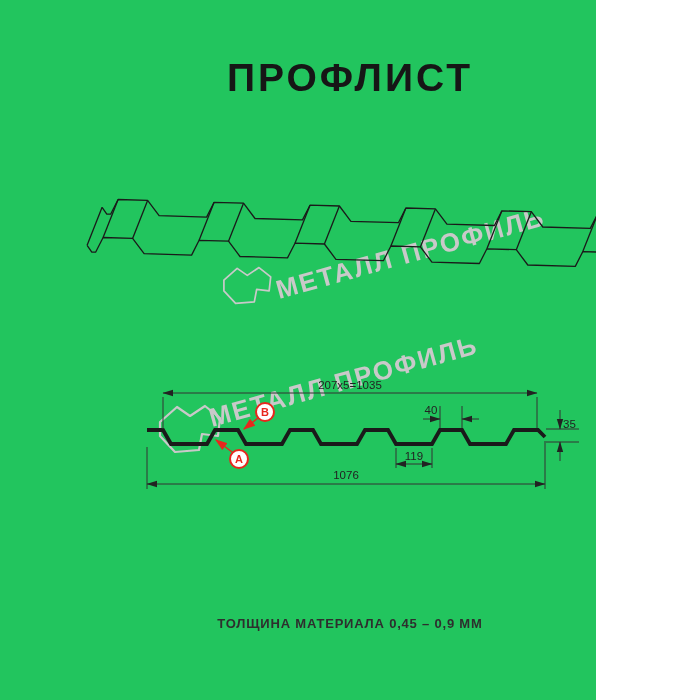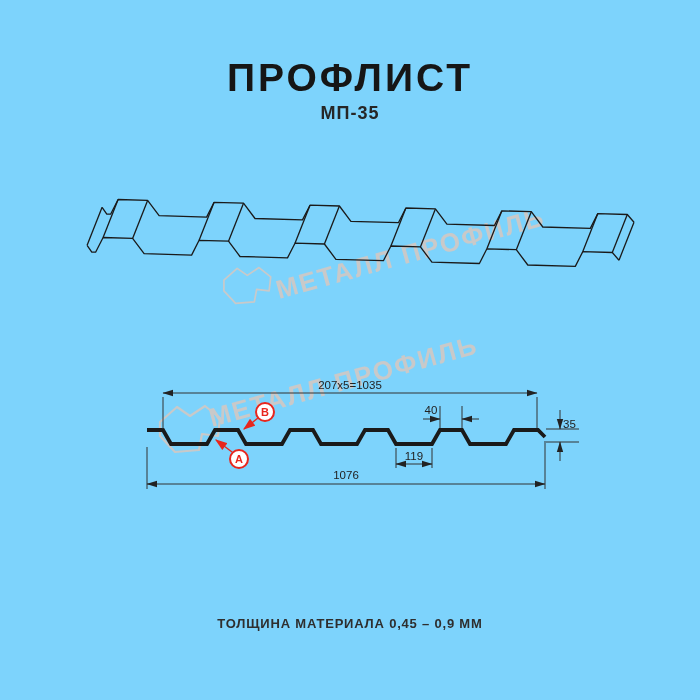--- a/index.html
+++ b/index.html
@@ -1,37 +1,36 @@
 <!DOCTYPE html>
 <html><head>
 <meta charset="utf-8">
 <style>
   html,body{margin:0;padding:0;background:#fff;}
-  #page{position:relative;width:700px;height:700px;background:#7dd3fc;overflow:hidden;
+  #page{position:relative;width:596px;height:700px;background:#22c55e;overflow:hidden;
         font-family:"Liberation Sans",sans-serif;}
   #title{position:absolute;top:56px;left:0;width:700px;text-align:center;
          font-size:39px;font-weight:700;letter-spacing:3px;color:#161616;}
   #subtitle{position:absolute;top:103px;left:0;width:700px;text-align:center;
             font-size:18px;font-weight:700;letter-spacing:1px;color:#262626;}
   #footer-note{position:absolute;top:616px;left:0;width:700px;text-align:center;
                font-size:13px;font-weight:700;letter-spacing:0.8px;color:#2e2e2e;}
   svg{position:absolute;top:0;left:0;}
   .dimtxt{font-size:11.5px;fill:#222;font-weight:400;}
   .abtxt{font-size:11px;font-weight:700;fill:#e8261d;}
   .wmtxt{font-size:26px;font-weight:700;letter-spacing:2px;fill:#c9c9c9;}
   .thin{stroke:#333;stroke-width:1;fill:none;}
   .wm{stroke:#c9c9c9;stroke-width:2.2;fill:none;stroke-linejoin:round;}
 </style>
 </head>
 <body>
 
 <div id="page">
 
   <div id="title">ПРОФЛИСТ</div>
-  <div id="subtitle">МП-35</div>
 
   <svg width="700" height="700" viewBox="0 0 700 700">
     <defs>
       <marker id="aE" viewBox="0 0 10 8" refX="9.5" refY="4" markerWidth="11" markerHeight="8.5" orient="auto">
         <path d="M0,1 L10,4 L0,7 Z" fill="#222"></path>
       </marker>
       <marker id="aS" viewBox="0 0 10 8" refX="9.5" refY="4" markerWidth="11" markerHeight="8.5" orient="auto-start-reverse">
         <path d="M0,1 L10,4 L0,7 Z" fill="#222"></path>
       </marker>
       <marker id="aR" viewBox="0 0 10 8" refX="9" refY="4" markerWidth="9" markerHeight="7" orient="auto">

